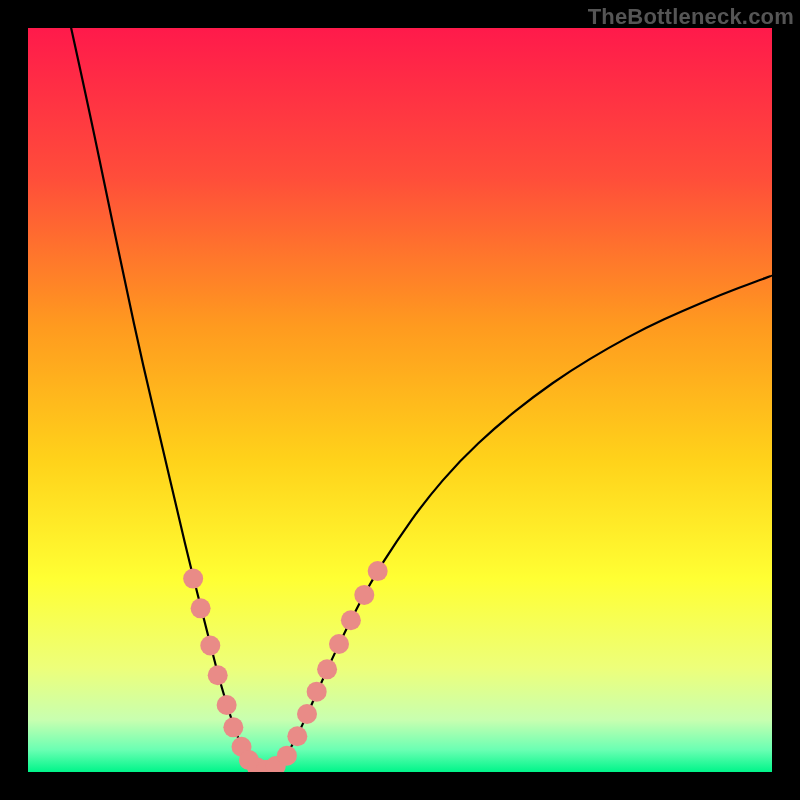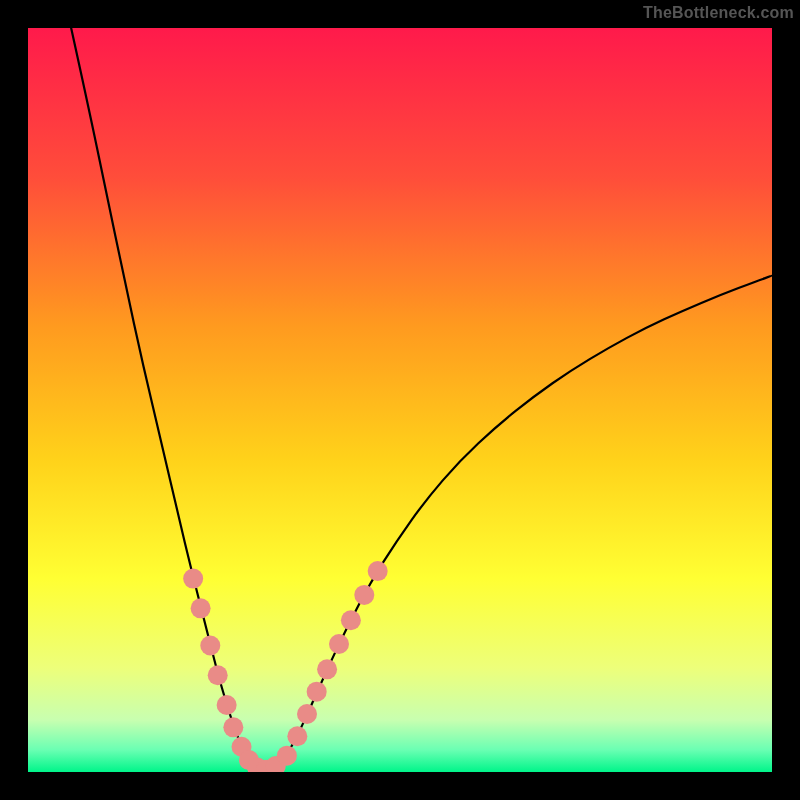--- a/index.html
+++ b/index.html
@@ -22,21 +22,21 @@
     left: 28px;
     top: 28px;
     width: 744px;
     height: 744px;
     overflow: hidden;
   }
   .watermark {
     position: absolute;
     top: 4px;
     right: 6px;
-    font-size: 16px;
+    font-size: 22px;
     font-weight: 600;
     color: #555555;
     letter-spacing: 0.2px;
     user-select: none;
     margin-left: 24px;
   }
   svg { display: block; }
 </style>
 </head>
 <body>

